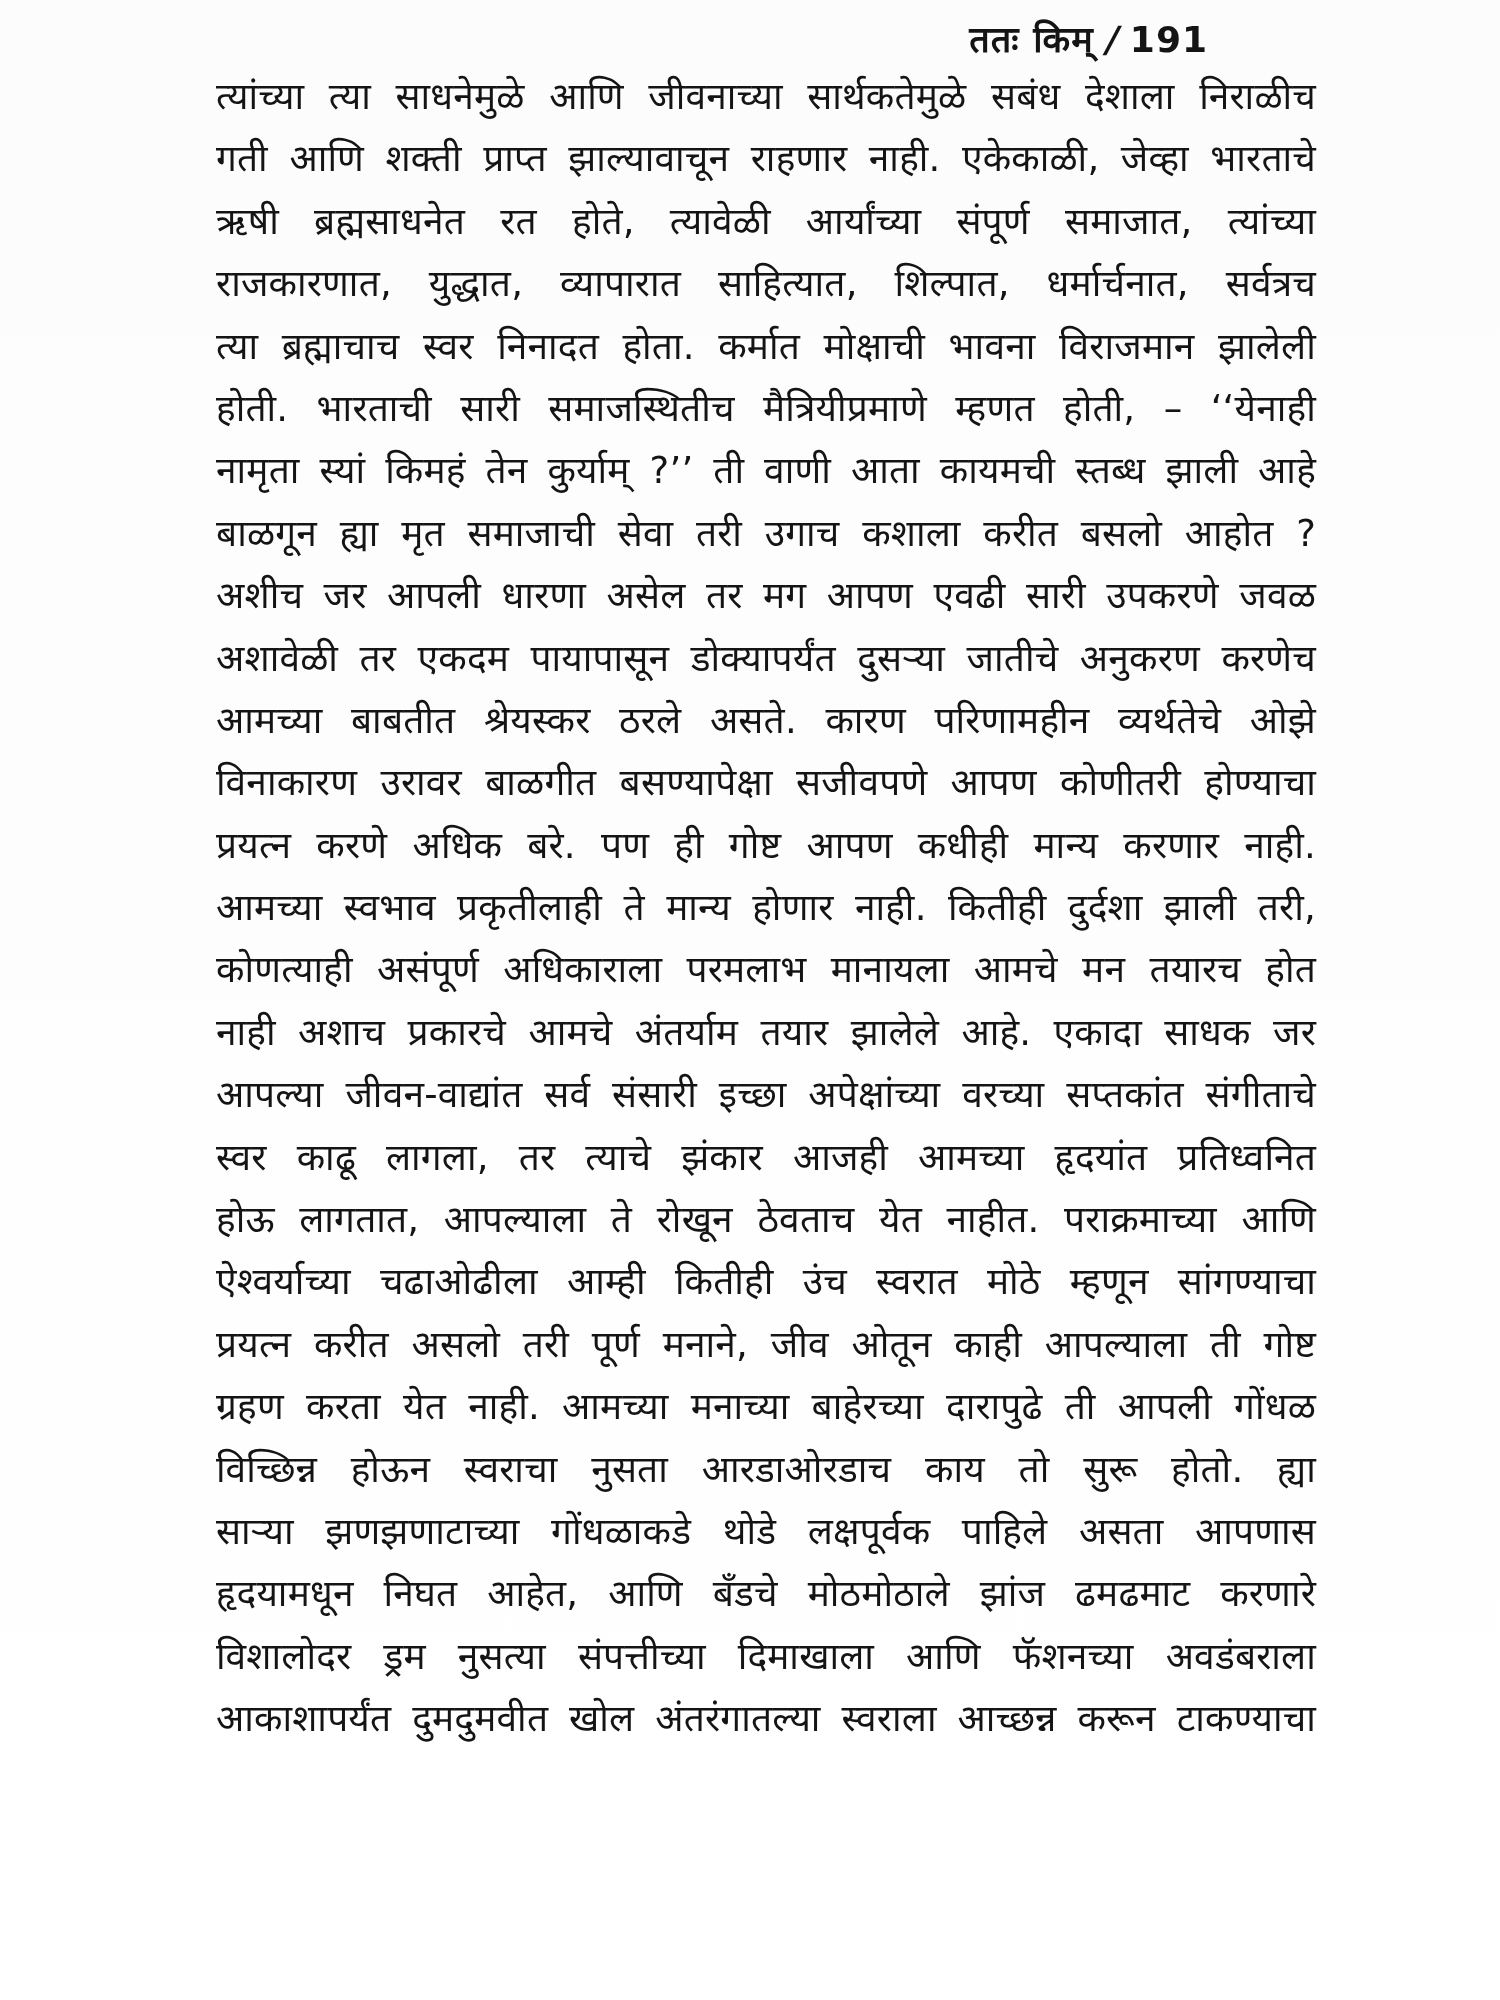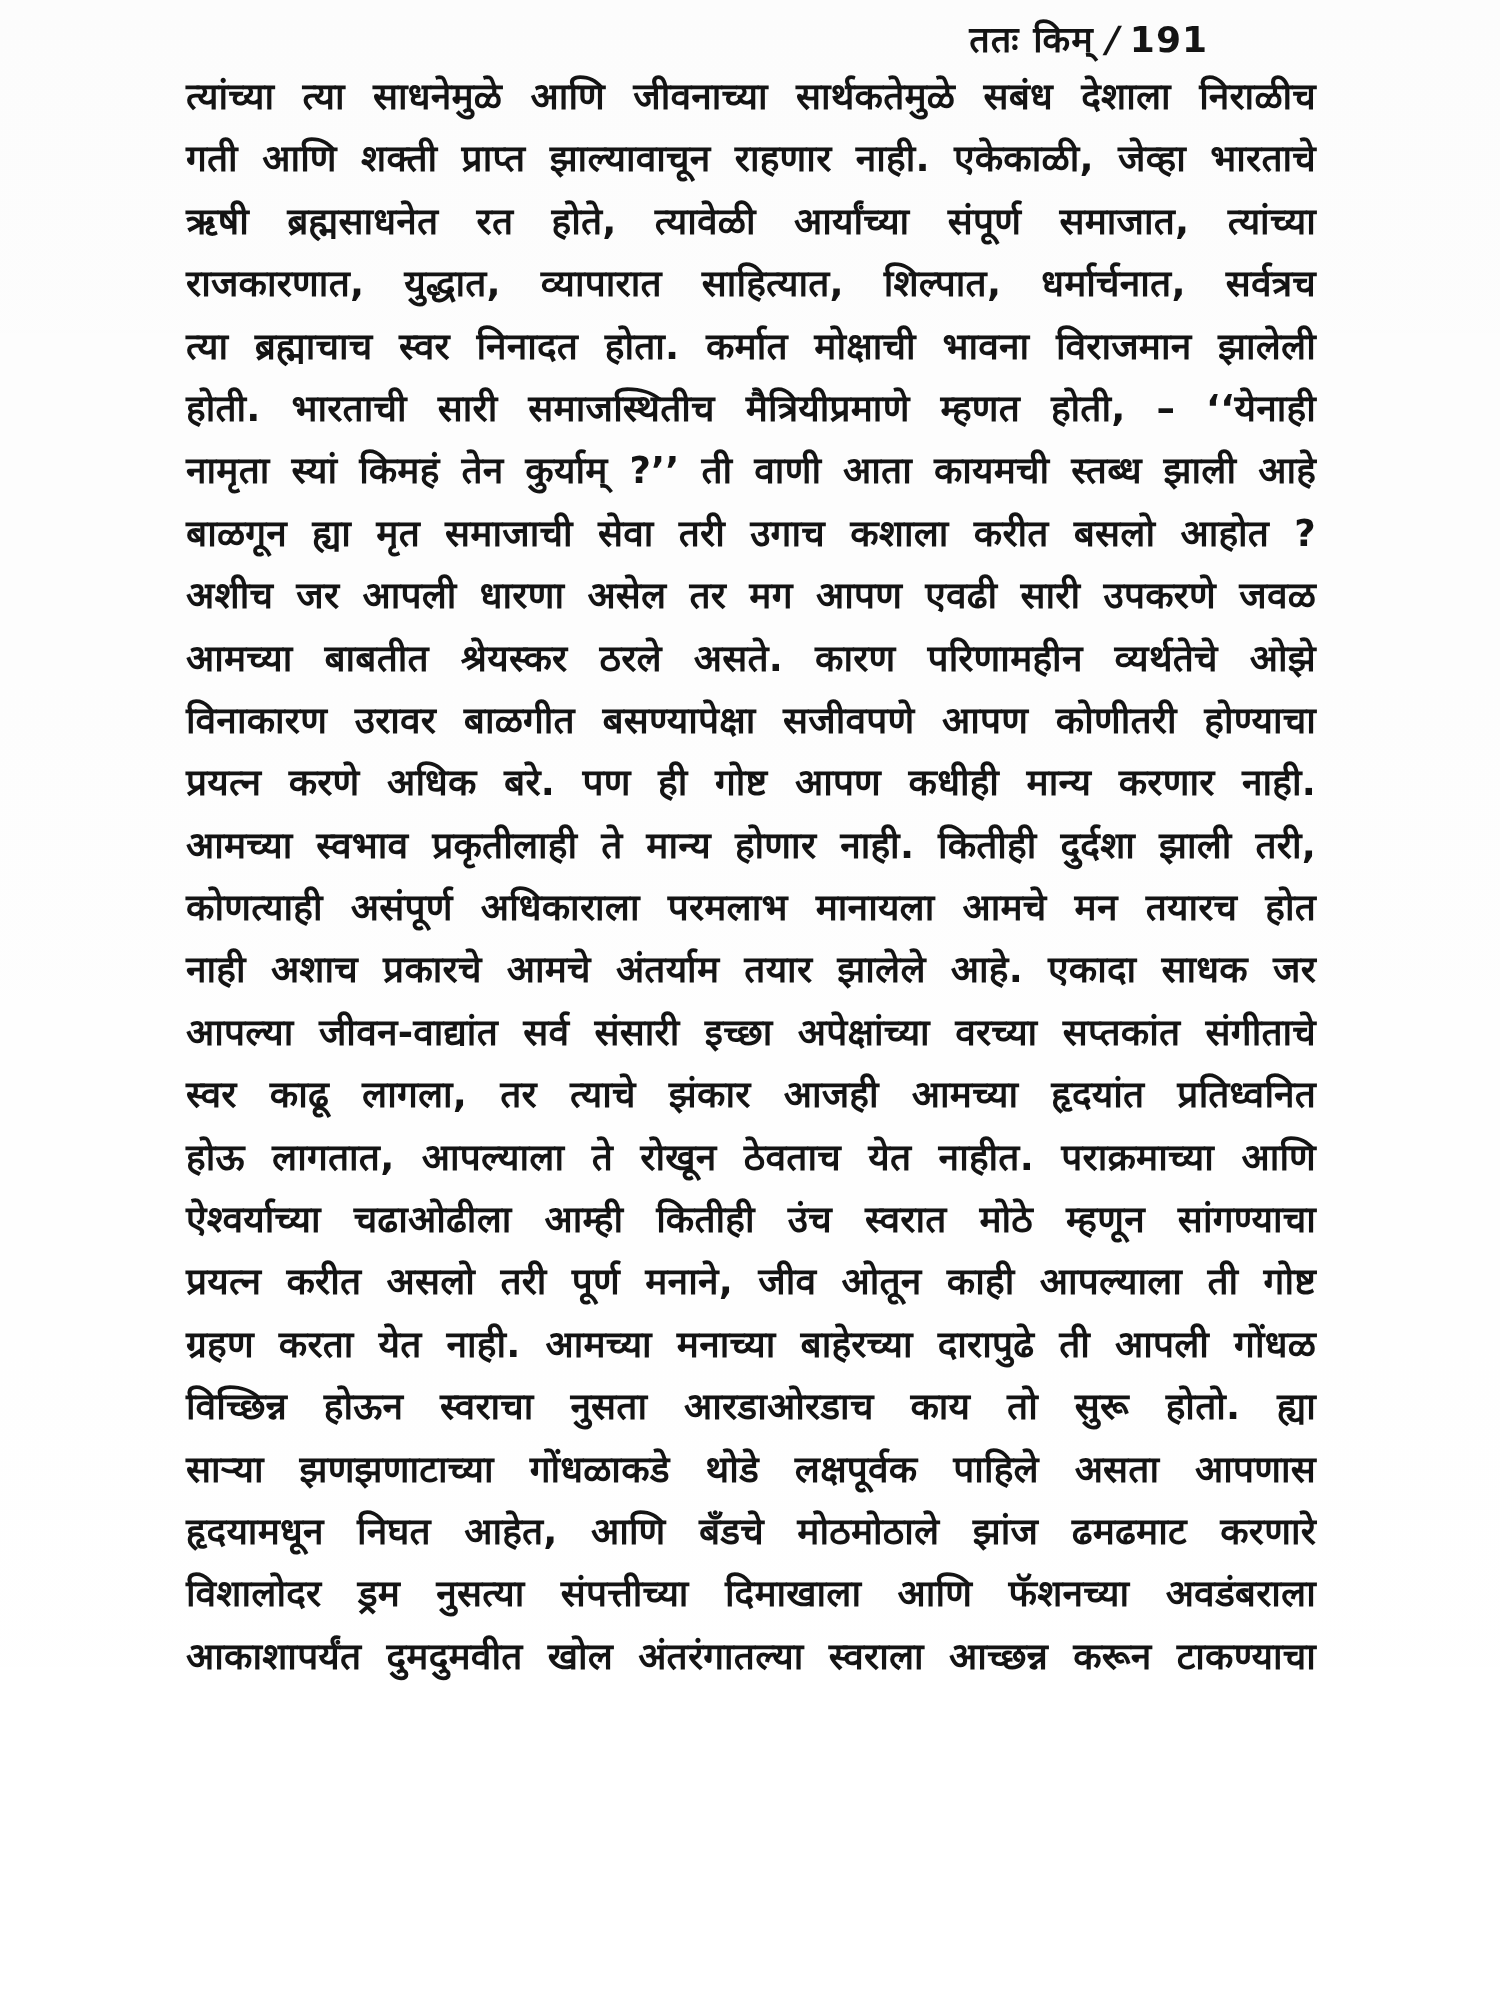--- a/index.html
+++ b/index.html
@@ -36,26 +36,27 @@
   .text-block {
     position: absolute;
     top: 66px;
     left: 186px;
     width: 1130px;
   }
   .line {
     font-size: 37px;
     line-height: 62.4px;
     height: 62.4px;
-    font-weight: 700;
+    font-weight: 400;
     text-align: justify;
     text-align-last: justify;
     white-space: nowrap;
     letter-spacing: 0.2px;
     overflow: visible;
+    margin-left: 30px;
   }
   
   .scan-tint {
     position: absolute;
     inset: 0;
     pointer-events: none;
     background: linear-gradient(180deg, rgba(0,0,0,0.012), rgba(0,0,0,0.0));
   }
 </style>
 </head>
@@ -72,20 +73,21 @@
 
   <div class="line">त्यांच्या त्या साधनेमुळे आणि जीवनाच्या सार्थकतेमुळे सबंध देशाला निराळीच</div>
       <div class="line">गती आणि शक्ती प्राप्त झाल्यावाचून राहणार नाही. एकेकाळी, जेव्हा भारताचे</div>
       <div class="line">ऋषी ब्रह्मसाधनेत रत होते, त्यावेळी आर्यांच्या संपूर्ण समाजात, त्यांच्या</div>
       <div class="line">राजकारणात, युद्धात, व्यापारात साहित्यात, शिल्पात, धर्मार्चनात, सर्वत्रच</div>
       <div class="line">त्या ब्रह्माचाच स्वर निनादत होता. कर्मात मोक्षाची भावना विराजमान झालेली</div>
       <div class="line">होती. भारताची सारी समाजस्थितीच मैत्रियीप्रमाणे म्हणत होती, – ‘‘येनाही</div>
       <div class="line">नामृता स्यां किमहं तेन कुर्याम् ?’’ ती वाणी आता कायमची स्तब्ध झाली आहे</div>
       <div class="line">बाळगून ह्या मृत समाजाची सेवा तरी उगाच कशाला करीत बसलो आहोत ?</div>
       <div class="line">अशीच जर आपली धारणा असेल तर मग आपण एवढी सारी उपकरणे जवळ</div>
+      <div class="line">अशावेळी तर एकदम पायापासून डोक्यापर्यंत दुसऱ्या जातीचे अनुकरण करणेच</div>
       <div class="line">आमच्या बाबतीत श्रेयस्कर ठरले असते. कारण परिणामहीन व्यर्थतेचे ओझे</div>
       <div class="line">विनाकारण उरावर बाळगीत बसण्यापेक्षा सजीवपणे आपण कोणीतरी होण्याचा</div>
       <div class="line">प्रयत्न करणे अधिक बरे. पण ही गोष्ट आपण कधीही मान्य करणार नाही.</div>
       <div class="line">आमच्या स्वभाव प्रकृतीलाही ते मान्य होणार नाही. कितीही दुर्दशा झाली तरी,</div>
       <div class="line">कोणत्याही असंपूर्ण अधिकाराला परमलाभ मानायला आमचे मन तयारच होत</div>
       <div class="line">नाही अशाच प्रकारचे आमचे अंतर्याम तयार झालेले आहे. एकादा साधक जर</div>
       <div class="line">आपल्या जीवन-वाद्यांत सर्व संसारी इच्छा अपेक्षांच्या वरच्या सप्तकांत संगीताचे</div>
       <div class="line">स्वर काढू लागला, तर त्याचे झंकार आजही आमच्या हृदयांत प्रतिध्वनित</div>
       <div class="line">होऊ लागतात, आपल्याला ते रोखून ठेवताच येत नाहीत. पराक्रमाच्या आणि</div>
       <div class="line">ऐश्वर्याच्या चढाओढीला आम्ही कितीही उंच स्वरात मोठे म्हणून सांगण्याचा</div>

